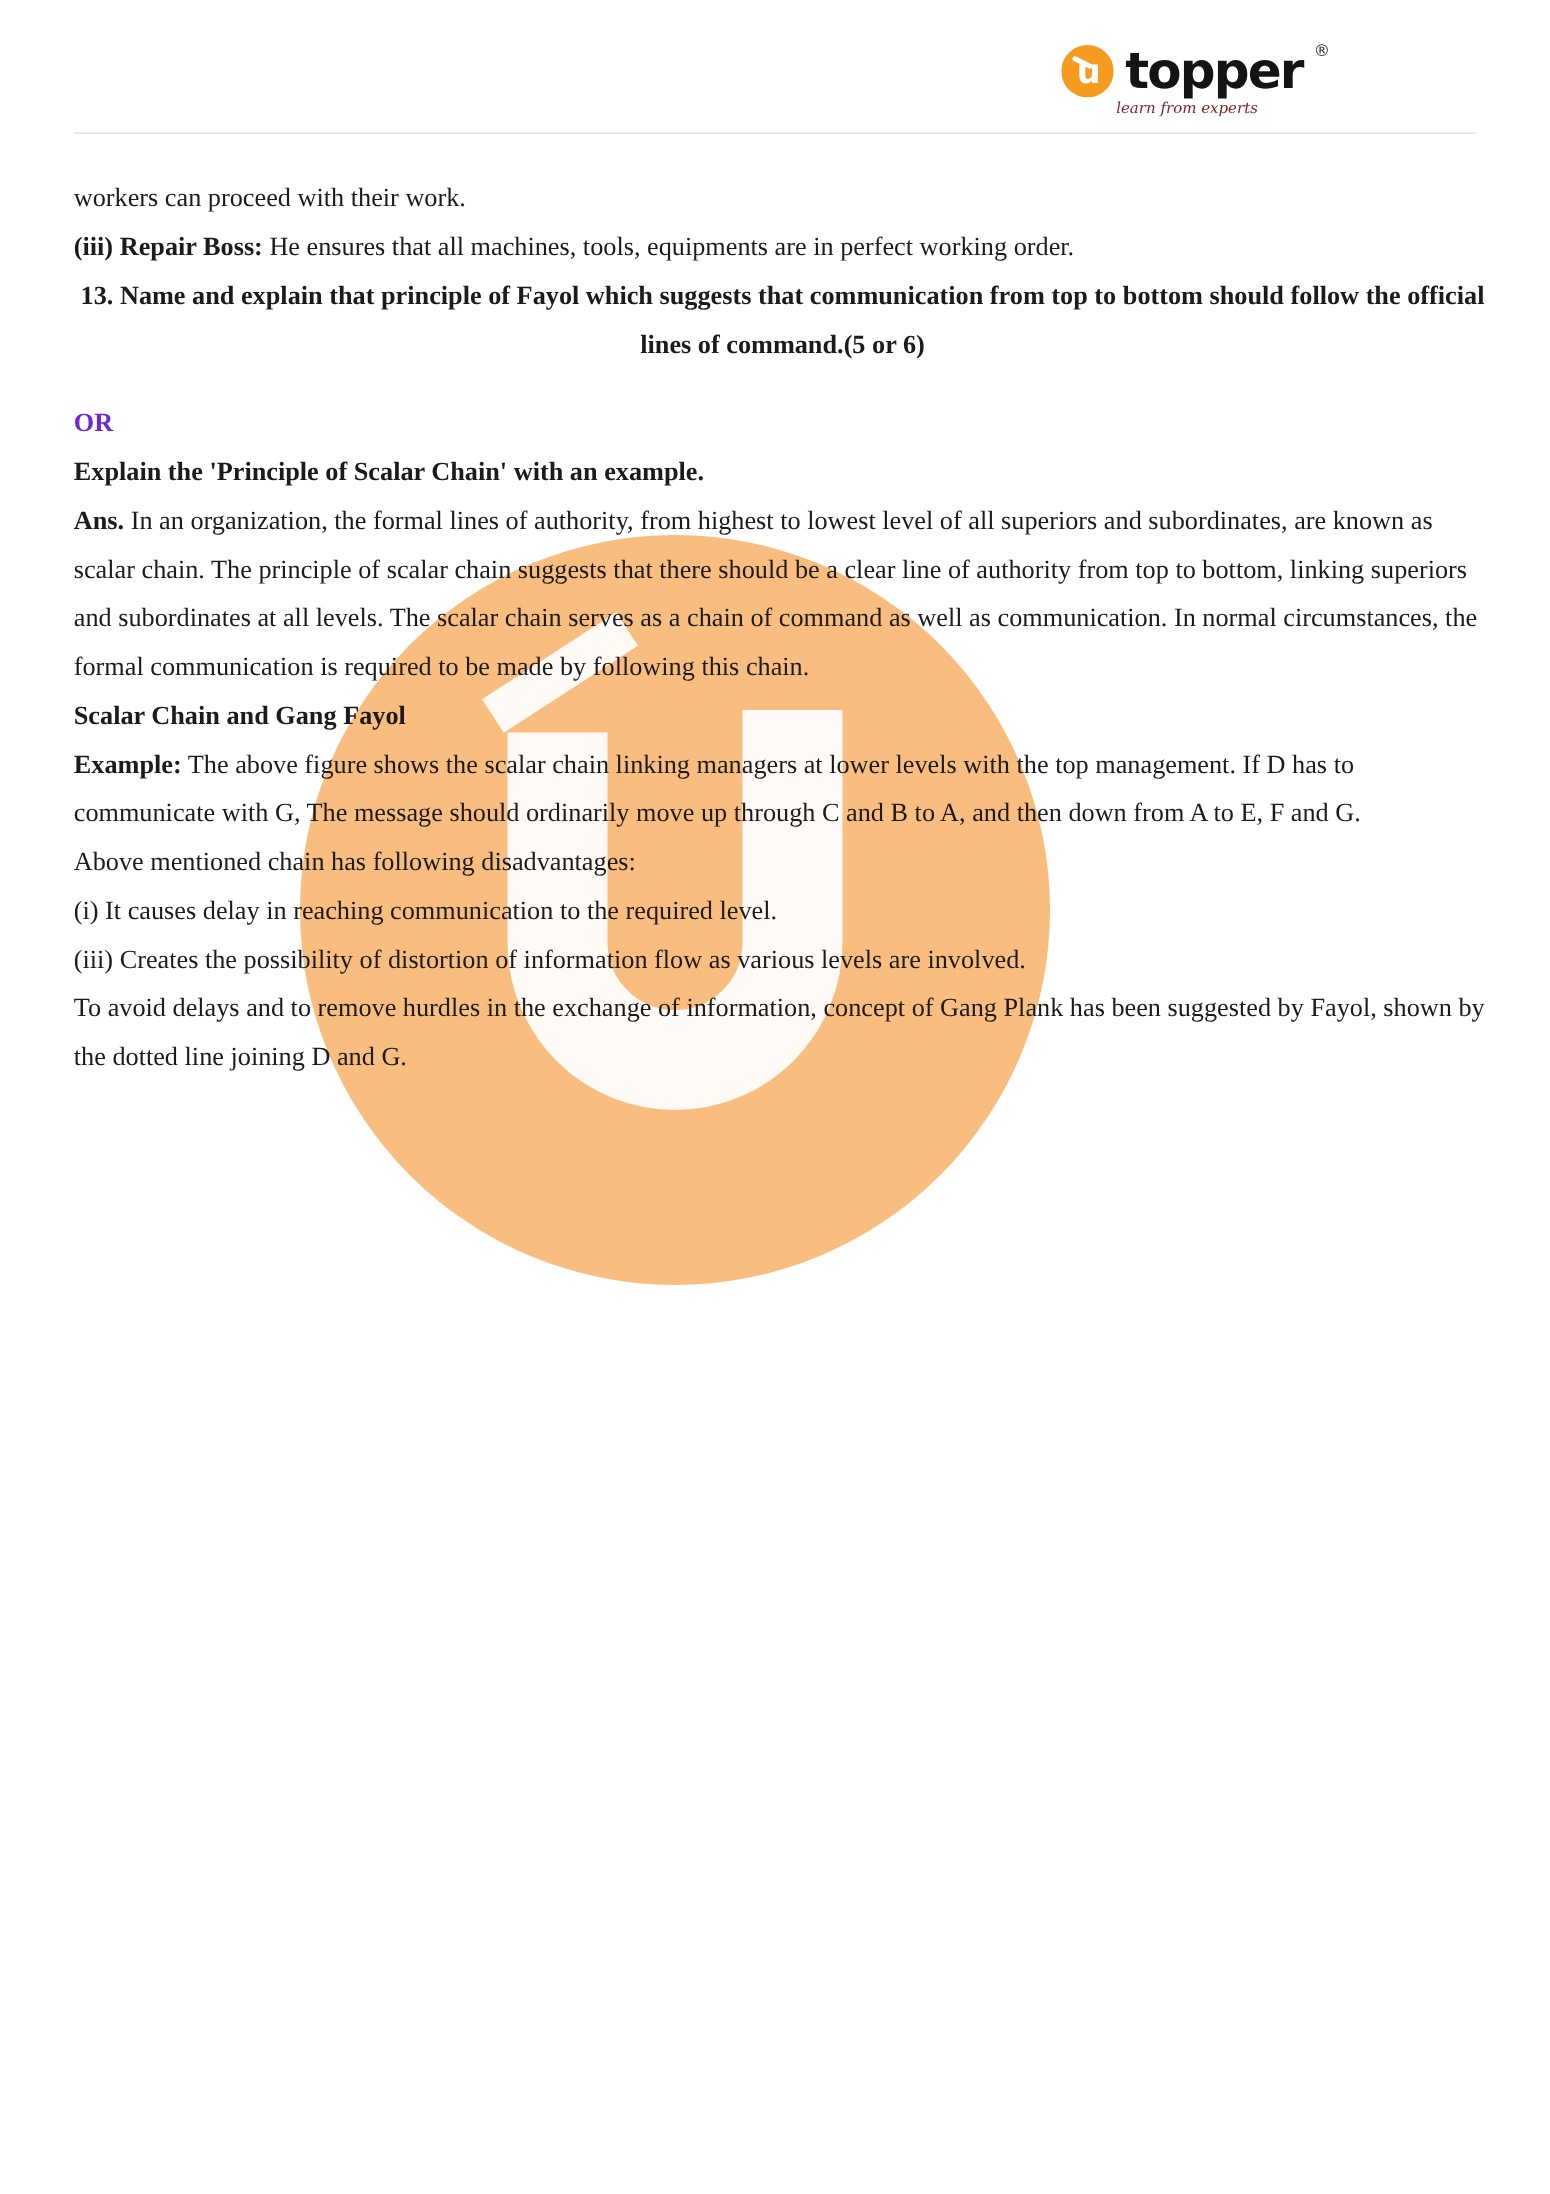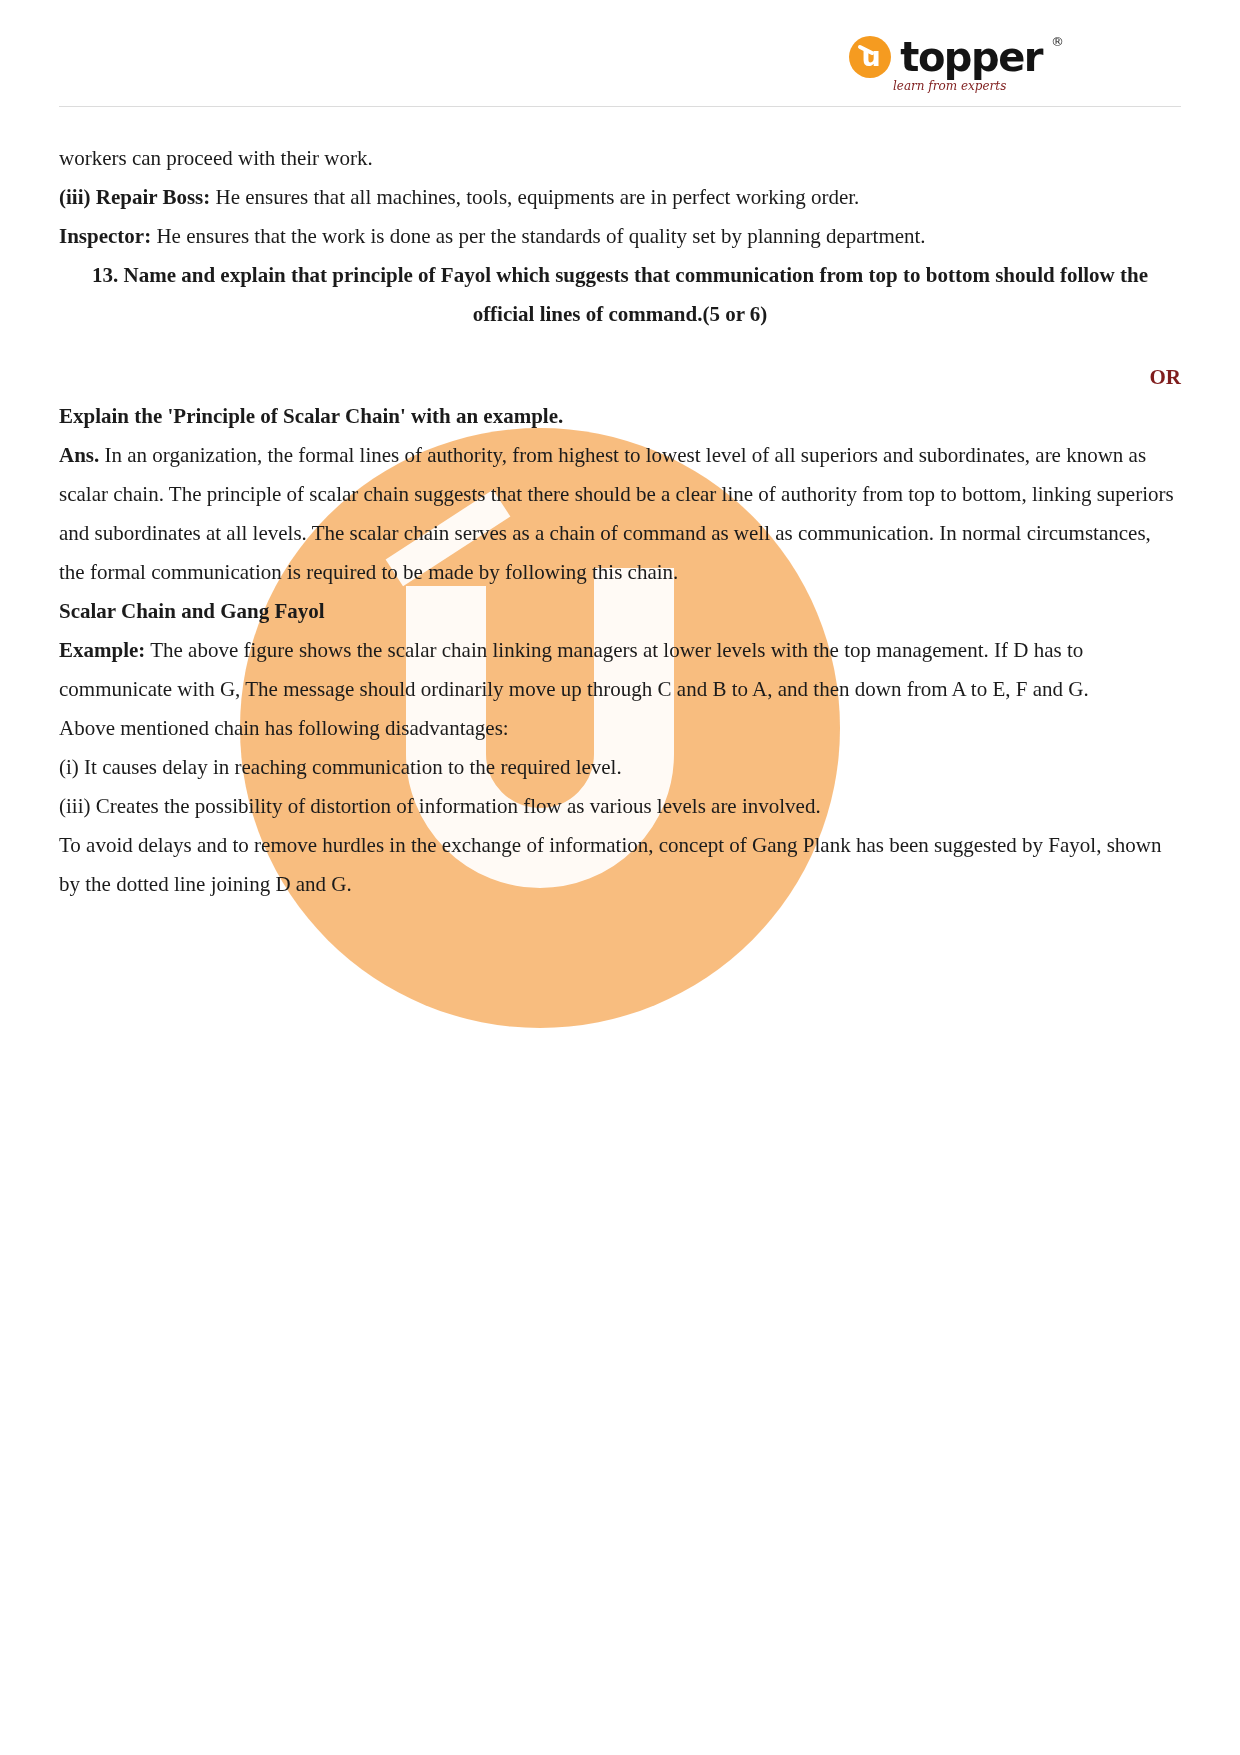--- a/index.html
+++ b/index.html
@@ -61,32 +61,32 @@
     line-height: 1;
   }
 
   .rule {
     border: none;
     border-top: 1px solid #dcdcdc;
     margin: 14px 59px 0 59px;
   }
 
   .main {
-    padding: 32px 59px 0 59px;
+    padding: 32px 47px 0 59px;
     font-size: 21px;
     line-height: 39px;
   }
   .main p { margin: 0; }
   .b { font-weight: bold; }
   .gap-lg { margin-top: 26px; text-align: center; }
   .gap-md { margin-top: 20px; }
   .or-line {
-    text-align: right;
+    text-align: left;
     font-weight: bold;
-    color: #7f1d1d;
+    color: #6d28d9;
     margin-top: 24px !important;
   }
 </style>
 </head>
 <body>
 
 <div class="watermark">
   <svg width="604" height="624" viewBox="0 0 604 624">
     <circle cx="302" cy="312" r="300" fill="#F5A44E" opacity="0.72"></circle>
     <path d="M 208 170 L 208 338 A 94 94 0 0 0 396 338 L 396 152" fill="none" stroke="#ffffff" stroke-width="80" opacity="0.92"></path>
@@ -117,24 +117,20 @@
 
     <p>
       <span>workers can proceed with their work.</span>
     </p>
 
     <p>
       <span class="b">(iii) Repair Boss:</span>
       <span>He ensures that all machines, tools, equipments are in perfect working order.</span>
     </p>
 
-    <p>
-      <span class="b">Inspector:</span>
-      <span>He ensures that the work is done as per the standards of quality set by planning department.</span>
-    </p>
 
     <p class="b gap-lg">13. Name and explain that principle of Fayol which suggests that communication from top to bottom should follow the official lines of command.(5 or 6)</p>
 
     <p class="or-line">OR</p>
 
     <p class="b gap-md">Explain the 'Principle of Scalar Chain' with an example.</p>
 
     <p>
       <span class="b">Ans.</span>
       <span>In an organization, the formal lines of authority, from highest to lowest level of all superiors and subordinates, are known as scalar chain. The principle of scalar chain suggests that there should be a clear line of authority from top to bottom, linking superiors and subordinates at all levels. The scalar chain serves as a chain of command as well as communication. In normal circumstances, the formal communication is required to be made by following this chain.</span>

